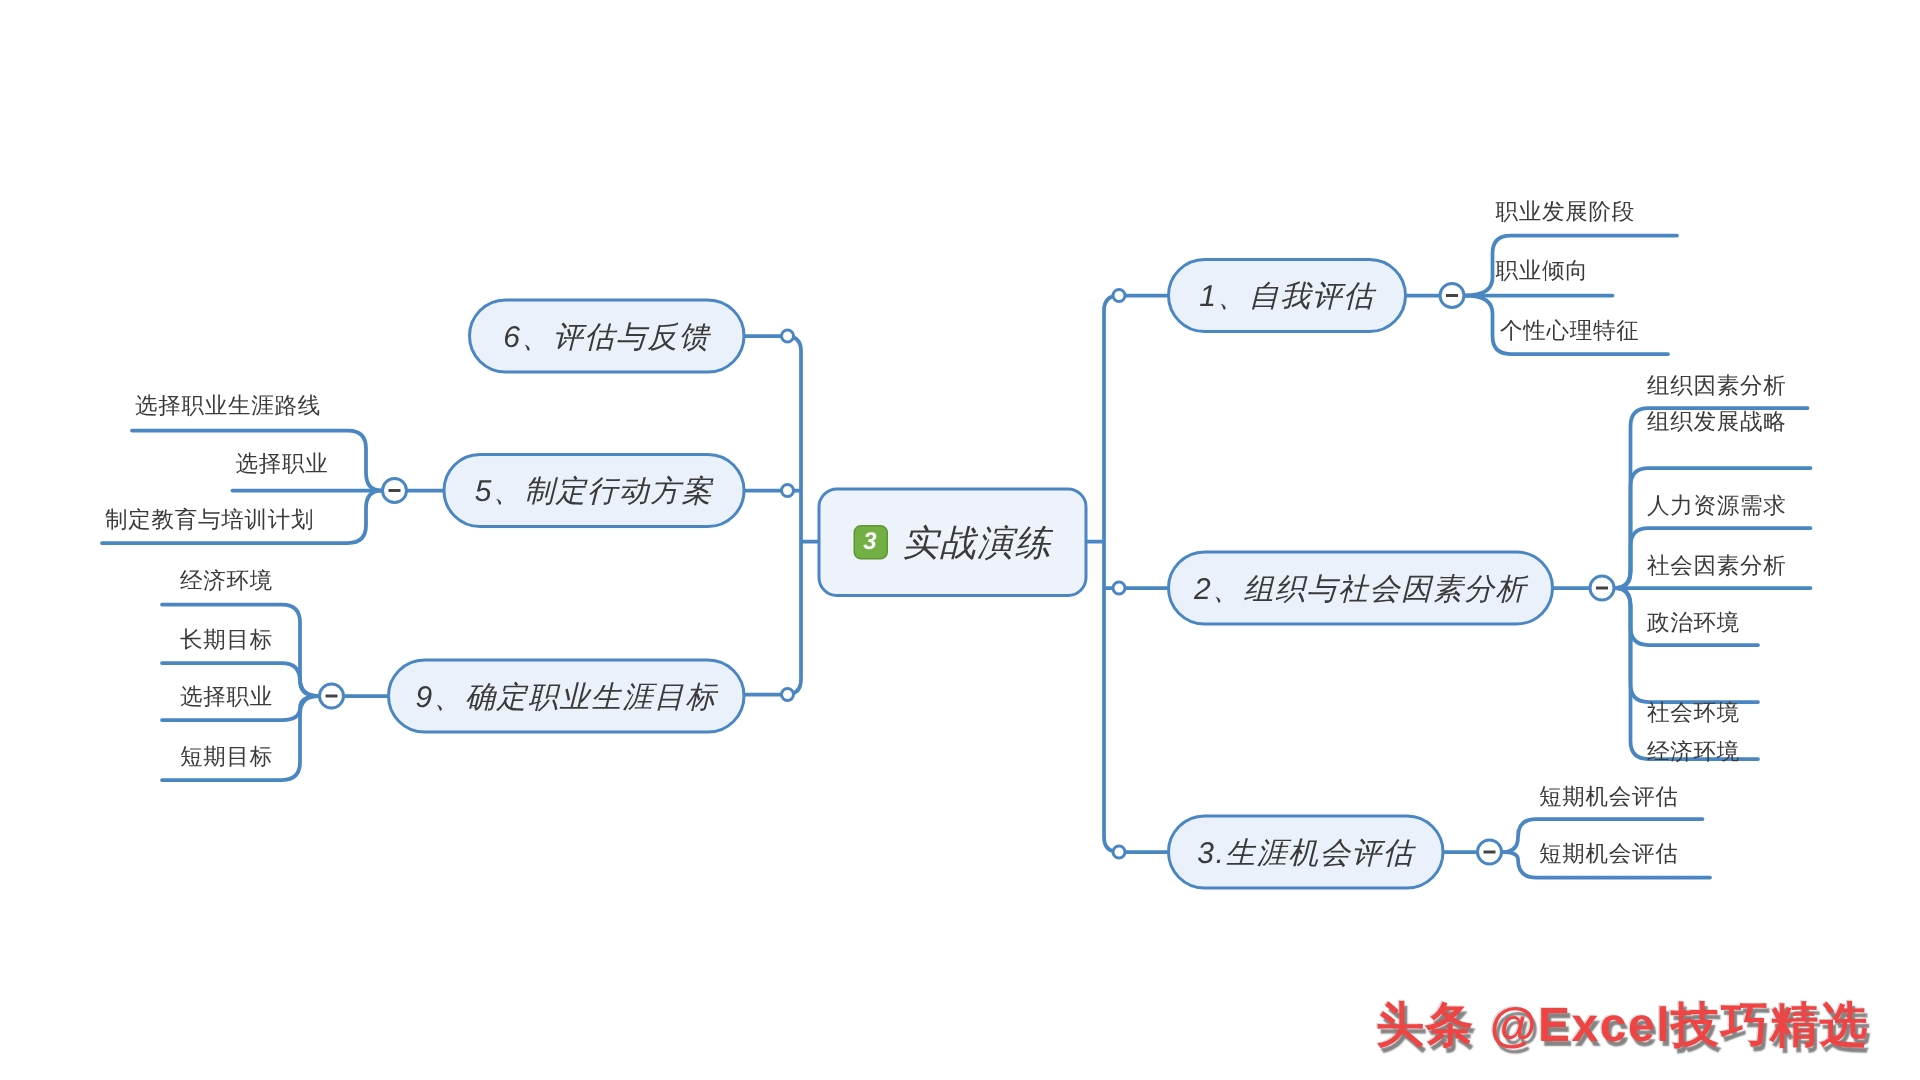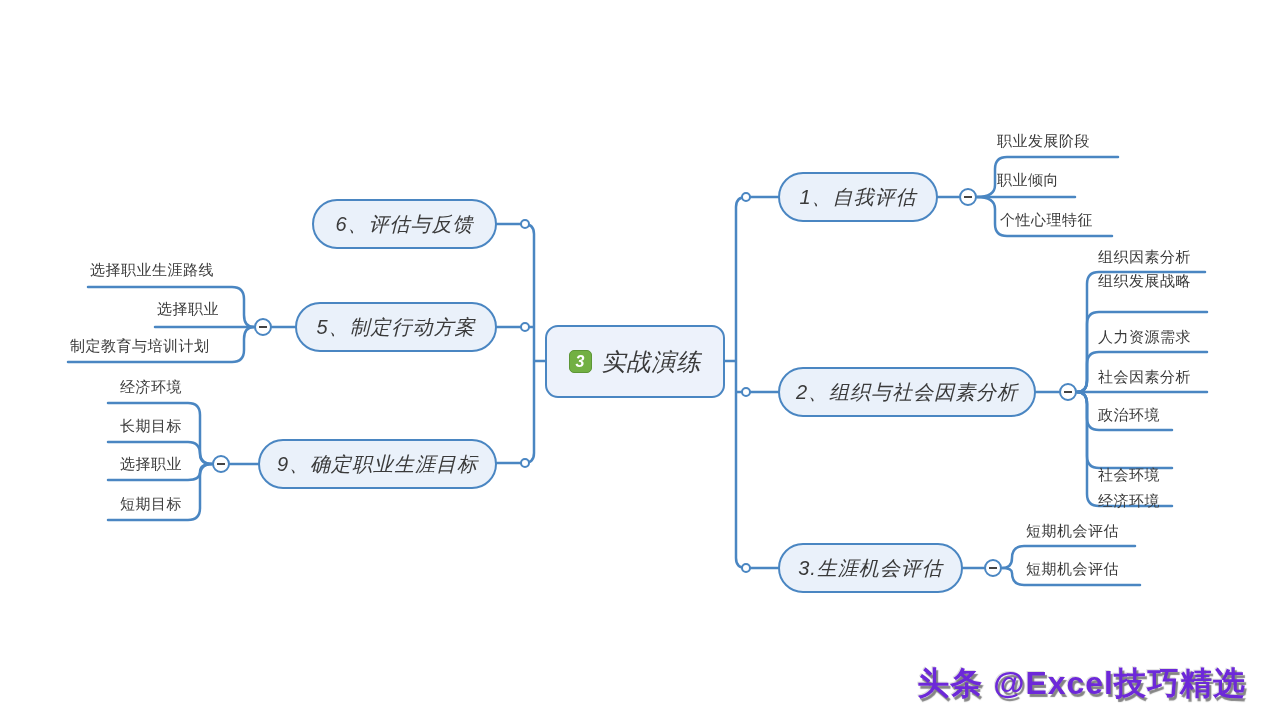--- a/index.html
+++ b/index.html
@@ -25,21 +25,21 @@
   }
   .leaf{position:absolute;font-size:15px;letter-spacing:0.5px;white-space:nowrap;}
   .collapse{
     position:absolute;width:18px;height:18px;border-radius:50%;
     background:#ffffff;border:2px solid #4a86c2;box-sizing:border-box;
     display:flex;align-items:center;justify-content:center;
   }
   .collapse .minus{display:block;width:8px;height:2px;background:#444444;}
   .watermark{
     position:absolute;right:34px;top:662px;font-size:32px;font-weight:bold;
-    color:#6d28d9;letter-spacing:1px;
+    color:#ef4444;letter-spacing:1px;
     text-shadow:2px 3px 1px rgba(110,110,110,0.85), -1px -1px 0 rgba(190,190,190,0.5);
   }
 </style>
 </head>
 <body>
 
 <div class="canvas">
 
   <svg class="wires" viewBox="0 0 1280 720" fill="none" stroke="#4a86c2" stroke-width="2.5" stroke-linecap="round">
 

